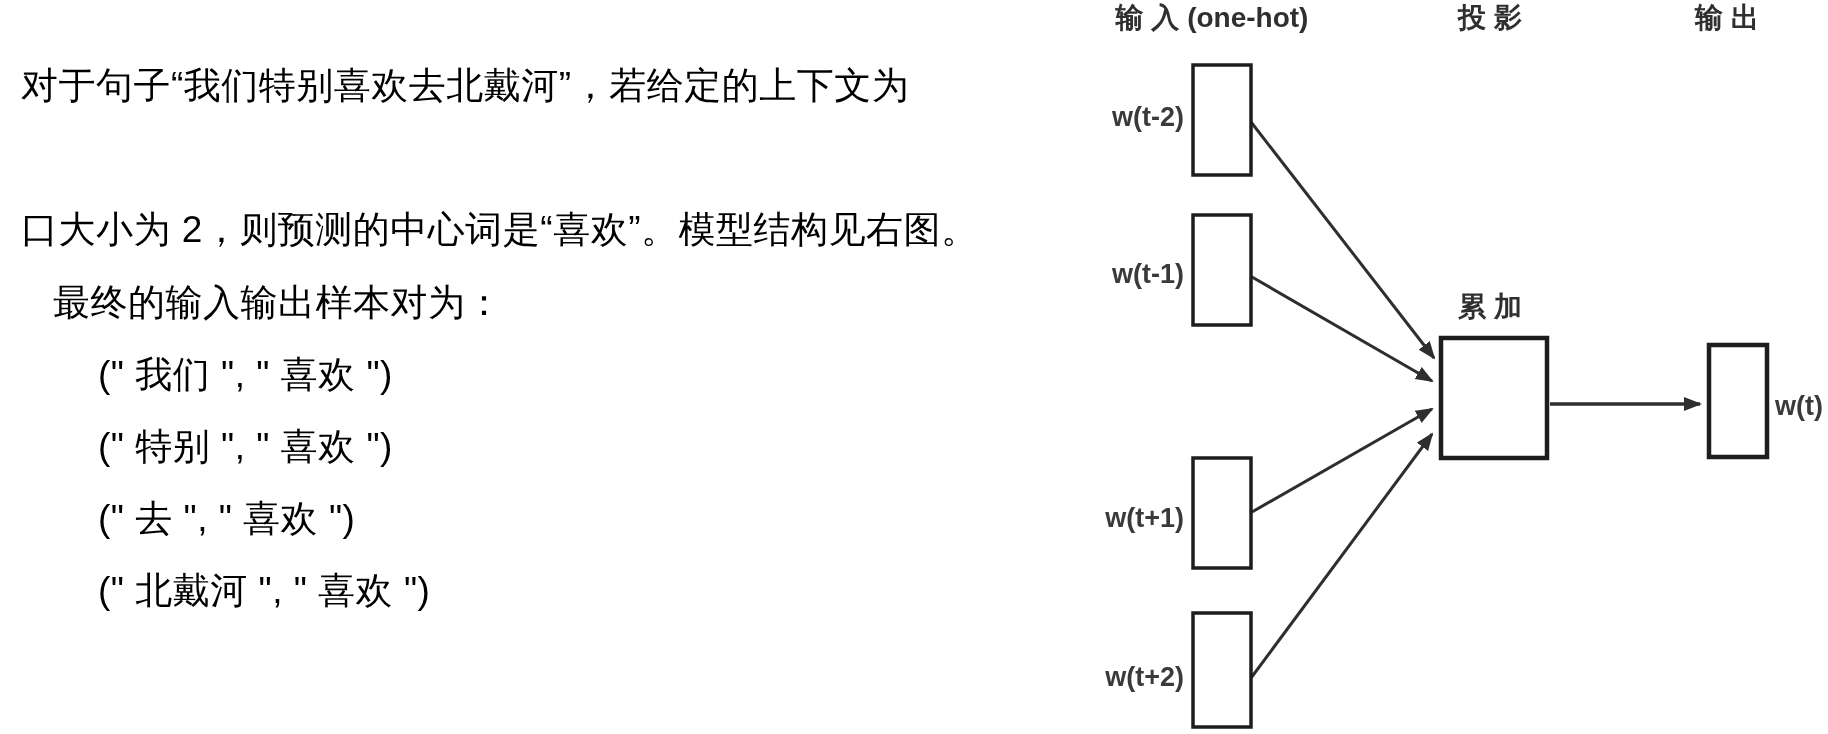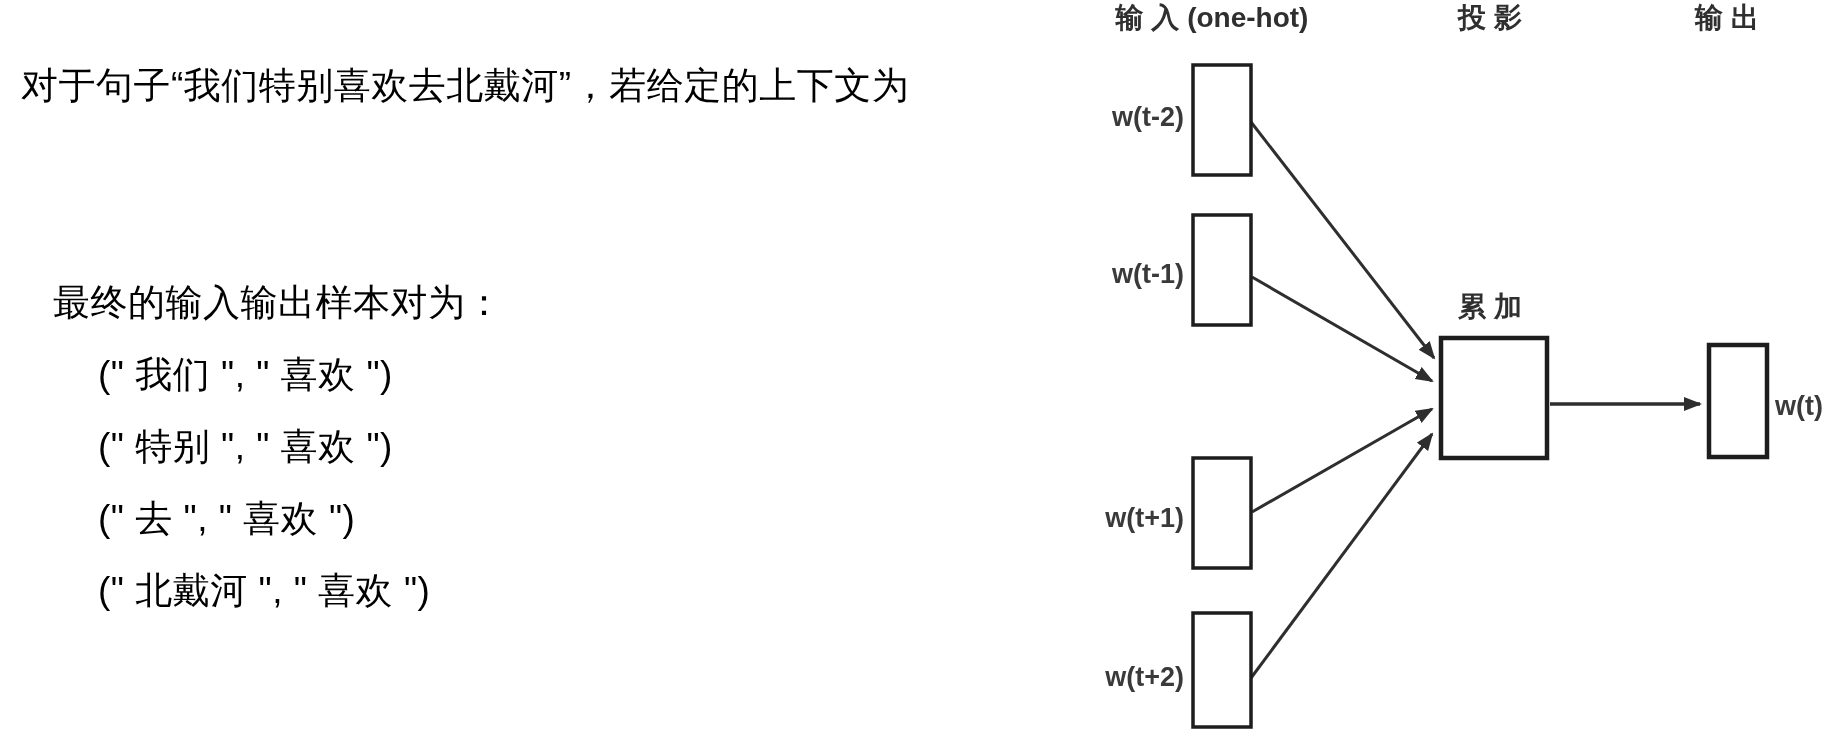--- a/index.html
+++ b/index.html
@@ -32,20 +32,21 @@
     font-size: 27px; font-weight: bold; fill: #3a3a3a;
   }
   .node { fill: #ffffff; stroke: #1d1d1d; }
   .edge { stroke: #2e2e2e; stroke-width: 3; fill: none; }
 </style>
 </head>
 <body>
 
 <div class="text-block">
   <div class="tline" style="top:66px">对于句子“我们特别喜欢去北戴河”，若给定的上下文为</div>
+  <div class="tline" style="top:210px">口大小为 2，则预测的中心词是“喜欢”。模型结构见右图。</div>
   <div class="tline indent-1" style="top:283px">最终的输入输出样本对为：</div>
   <div class="tline indent-2" style="top:355px">(" 我们 ", " 喜欢 ")</div>
   <div class="tline indent-2" style="top:427px">(" 特别 ", " 喜欢 ")</div>
   <div class="tline indent-2" style="top:499px">(" 去 ", " 喜欢 ")</div>
   <div class="tline indent-2" style="top:571px">(" 北戴河 ", " 喜欢 ")</div>
 </div>
 
 <svg class="diagram-svg" width="1828" height="734" viewBox="0 0 1828 734">
   <defs>
     <marker id="arrowhead" markerUnits="userSpaceOnUse" markerWidth="20" markerHeight="16" refX="16" refY="7" orient="auto">

